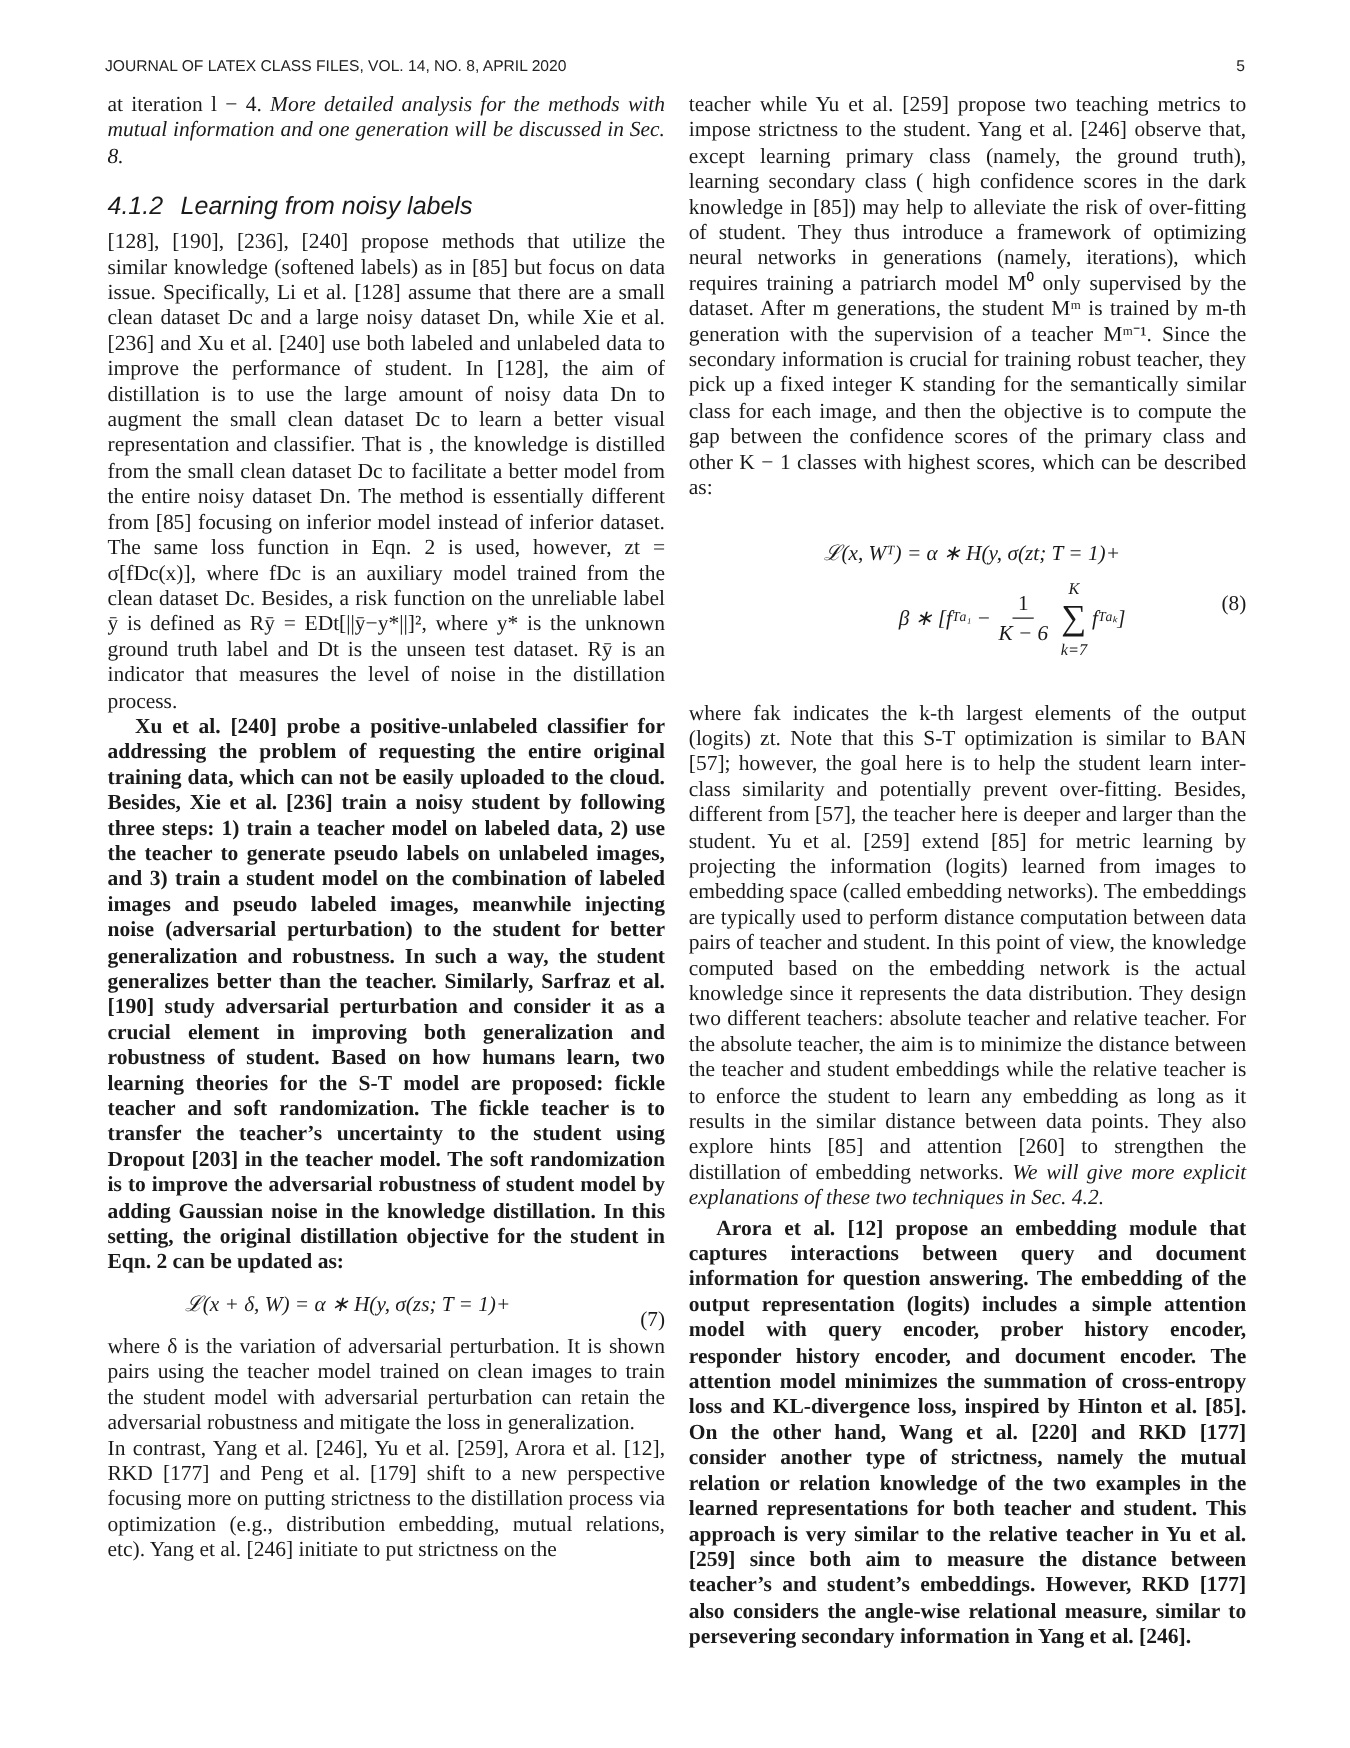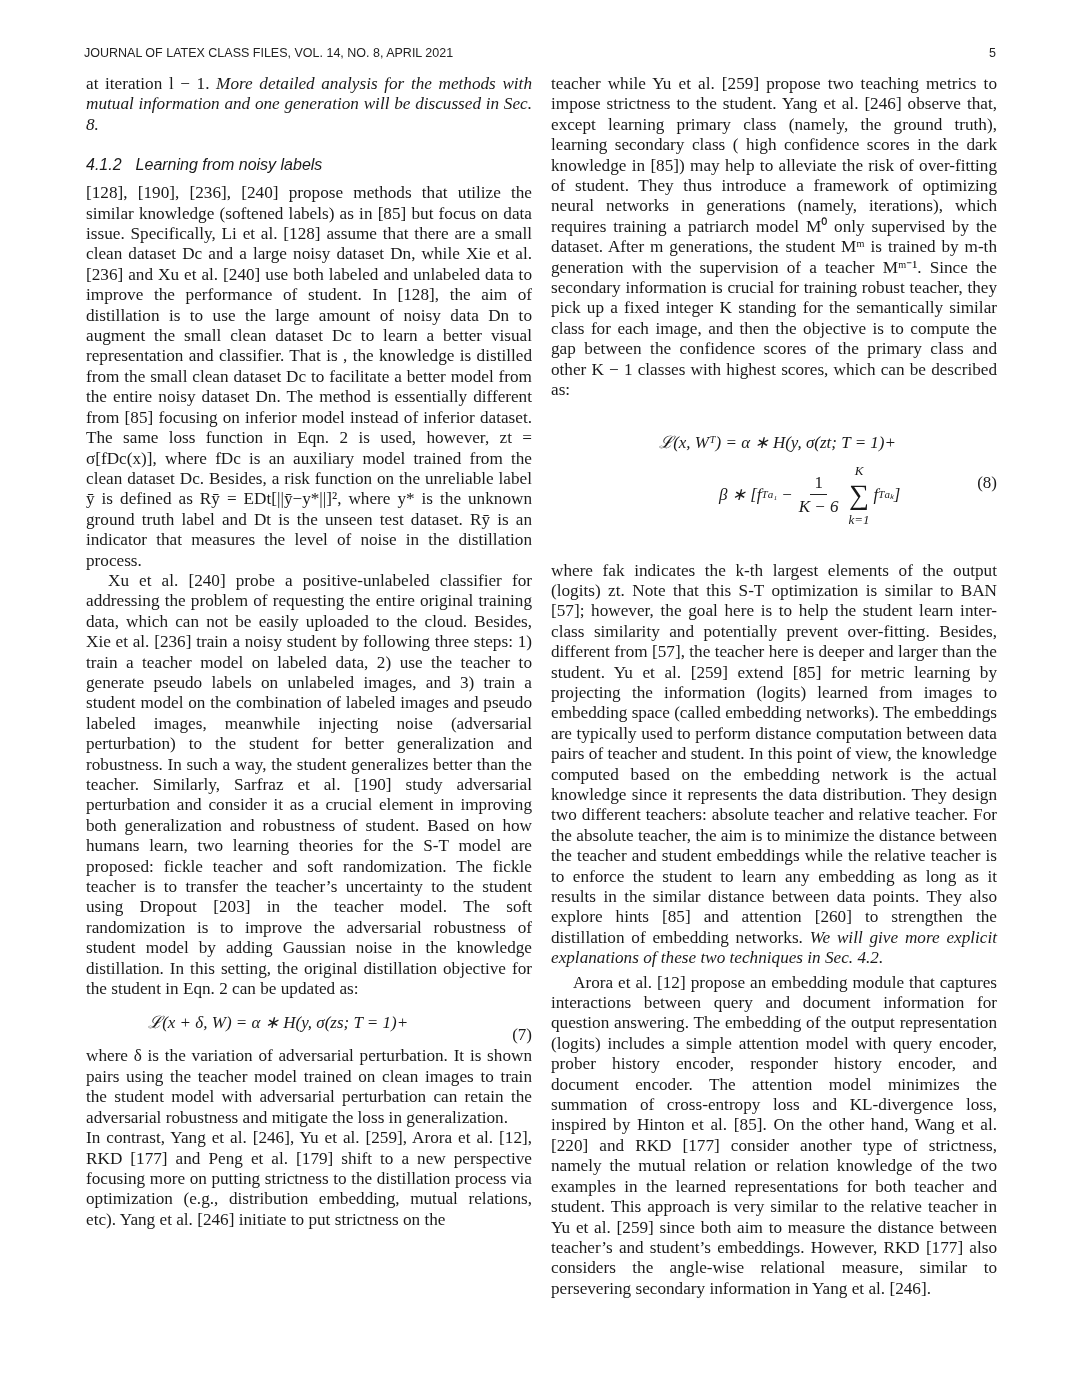--- a/index.html
+++ b/index.html
@@ -10,23 +10,23 @@
     display: flex; justify-content: space-between;
   }
   .col {
     position: absolute; top: 74px; width: 446px;
     font-family: "Liberation Serif", serif; font-size: 17.2px; line-height: 20.4px;
     text-align: justify; hyphens: auto;
   }
   .col.left { left: 86px; }
   .col.right { left: 551px; }
   .col p { margin: 0; }
-  .col p.indent { text-indent: 22px; }
+  .col p.indent { text-indent: 22px; font-weight: bold; }
   .sub {
-    font-family: "Liberation Sans", sans-serif; font-style: italic; font-size: 16px;
+    font-family: "Liberation Sans", sans-serif; font-style: italic; font-size: 20px;
     margin: 20px 0 8px 0; line-height: 20px;
   }
   .sub .num { margin-right: 14px; }
   i, .it { font-style: italic; }
   .math { font-family: "Liberation Serif", serif; font-style: italic; }
   .eq {
     position: relative; margin: 12px 0 12px 0; font-family: "Liberation Serif", serif;
     font-size: 17px; line-height: 23px;
   }
   .eq .lines { padding-left: 62px; font-style: italic; }
@@ -39,26 +39,26 @@
   .frac .num { border-bottom: 1px solid #222; padding: 0 4px; font-style: normal; }
   .sum { display: inline-flex; flex-direction: column; align-items: center; margin: 0 4px; font-size: 13px; }
   .sum .sig { font-size: 28px; line-height: 26px; font-style: normal; }
   .eq8 .eqnum { position: absolute; right: 0; top: 40px; }
   sub, sup { font-size: 11px; }
 </style>
 </head>
 <body>
 
 <div class="header">
-  <span>JOURNAL OF LATEX CLASS FILES, VOL. 14, NO. 8, APRIL 2021</span>
+  <span>JOURNAL OF LATEX CLASS FILES, VOL. 14, NO. 8, APRIL 2020</span>
   <span>5</span>
 </div>
 
 <div class="col left">
-  <p><span>at iteration l − 1. </span><i>More detailed analysis for the methods with mutual information and one generation will be discussed in Sec. 8.</i></p>
+  <p><span>at iteration l − 4. </span><i>More detailed analysis for the methods with mutual information and one generation will be discussed in Sec. 8.</i></p>
 
   <div class="sub">
     <span class="num">4.1.2</span><span>Learning from noisy labels</span>
   </div>
   <p>[128], [190], [236], [240] propose methods that utilize the similar knowledge (softened labels) as in [85] but focus on data issue. Specifically, Li et al. [128] assume that there are a small clean dataset Dc and a large noisy dataset Dn, while Xie et al. [236] and Xu et al. [240] use both labeled and unlabeled data to improve the performance of student. In [128], the aim of distillation is to use the large amount of noisy data Dn to augment the small clean dataset Dc to learn a better visual representation and classifier. That is , the knowledge is distilled from the small clean dataset Dc to facilitate a better model from the entire noisy dataset Dn. The method is essentially different from [85] focusing on inferior model instead of inferior dataset. The same loss function in Eqn.  2 is used, however, zt = σ[fDc(x)], where fDc is an auxiliary model trained from the clean dataset Dc. Besides, a risk function on the unreliable label ȳ is defined as Rȳ = EDt[||ȳ−y*||]², where y* is the unknown ground truth label and Dt is the unseen test dataset. Rȳ is an indicator that measures the level of noise in the distillation process.</p>
   <p class="indent">Xu et al. [240] probe a positive-unlabeled classifier for addressing the problem of requesting the entire original training data, which can not be easily uploaded to the cloud. Besides, Xie et al. [236] train a noisy student by following three steps: 1) train a teacher model on labeled data, 2) use the teacher to generate pseudo labels on unlabeled images, and 3) train a student model on the combination of labeled images and pseudo labeled images, meanwhile injecting noise (adversarial perturbation) to the student for better generalization and robustness. In such a way, the student generalizes better than the teacher. Similarly, Sarfraz et al. [190] study adversarial perturbation and consider it as a crucial element in improving both generalization and robustness of student. Based on how humans learn, two learning theories for the S-T model are proposed: fickle teacher and soft randomization. The fickle teacher is to transfer the teacher’s uncertainty to the student using Dropout [203] in the teacher model. The soft randomization is to improve the adversarial robustness of student model by adding Gaussian noise in the knowledge distillation. In this setting, the original distillation objective for the student in Eqn. 2 can be updated as:</p>
 
   <div class="eq">
     <div class="lines math">
       <div>ℒ(x + δ, W) = α ∗ H(y, σ(zs; T = 1)+</div>
@@ -78,21 +78,21 @@
     <div class="l1 math">ℒ(x, Wᵀ) = α ∗ H(y, σ(zt; T = 1)+</div>
     <div class="l2b math">
       <span>β ∗ [f</span><sup>T</sup><sub>a₁</sub>&nbsp;−
       <span class="frac">
         <span class="num">1</span>
         <span>K − 6</span>
       </span>
       <span class="sum">
         <span>K</span>
         <span class="sig">∑</span>
-        <span>k=1</span>
+        <span>k=7</span>
       </span>
       f<sup>T</sup><sub>aₖ</sub>]
     </div>
     <span class="eqnum">(8)</span>
   </div>
 
   <p><span>where fak indicates the k-th largest elements of the output (logits) zt. Note that this S-T optimization is similar to BAN [57]; however, the goal here is to help the student learn inter-class similarity and potentially prevent over-fitting. Besides, different from [57], the teacher here is deeper and larger than the student. Yu et al. [259] extend [85] for metric learning by projecting the information (logits) learned from images to embedding space (called embedding networks). The embeddings are typically used to perform distance computation between data pairs of teacher and student. In this point of view, the knowledge computed based on the embedding network is the actual knowledge since it represents the data distribution. They design two different teachers: absolute teacher and relative teacher. For the absolute teacher, the aim is to minimize the distance between the teacher and student embeddings while the relative teacher is to enforce the student to learn any embedding as long as it results in the similar distance between data points. They also explore hints [85] and attention [260] to strengthen the distillation of embedding networks. </span><i>We will give more explicit explanations of these two techniques in Sec. 4.2.</i></p>
   <p class="indent" style="margin-top:4px">Arora et al. [12] propose an embedding module that captures interactions between query and document information for question answering. The embedding of the output representation (logits) includes a simple attention model with query encoder, prober history encoder, responder history encoder, and document encoder. The attention model minimizes the summation of cross-entropy loss and KL-divergence loss, inspired by Hinton et al. [85]. On the other hand, Wang et al. [220] and RKD [177] consider another type of strictness, namely the mutual relation or relation knowledge of the two examples in the learned representations for both teacher and student. This approach is very similar to the relative teacher in Yu et al. [259] since both aim to measure the distance between teacher’s and student’s embeddings. However, RKD [177] also considers the angle-wise relational measure, similar to persevering secondary information in Yang et al. [246].</p>
 </div>
 

